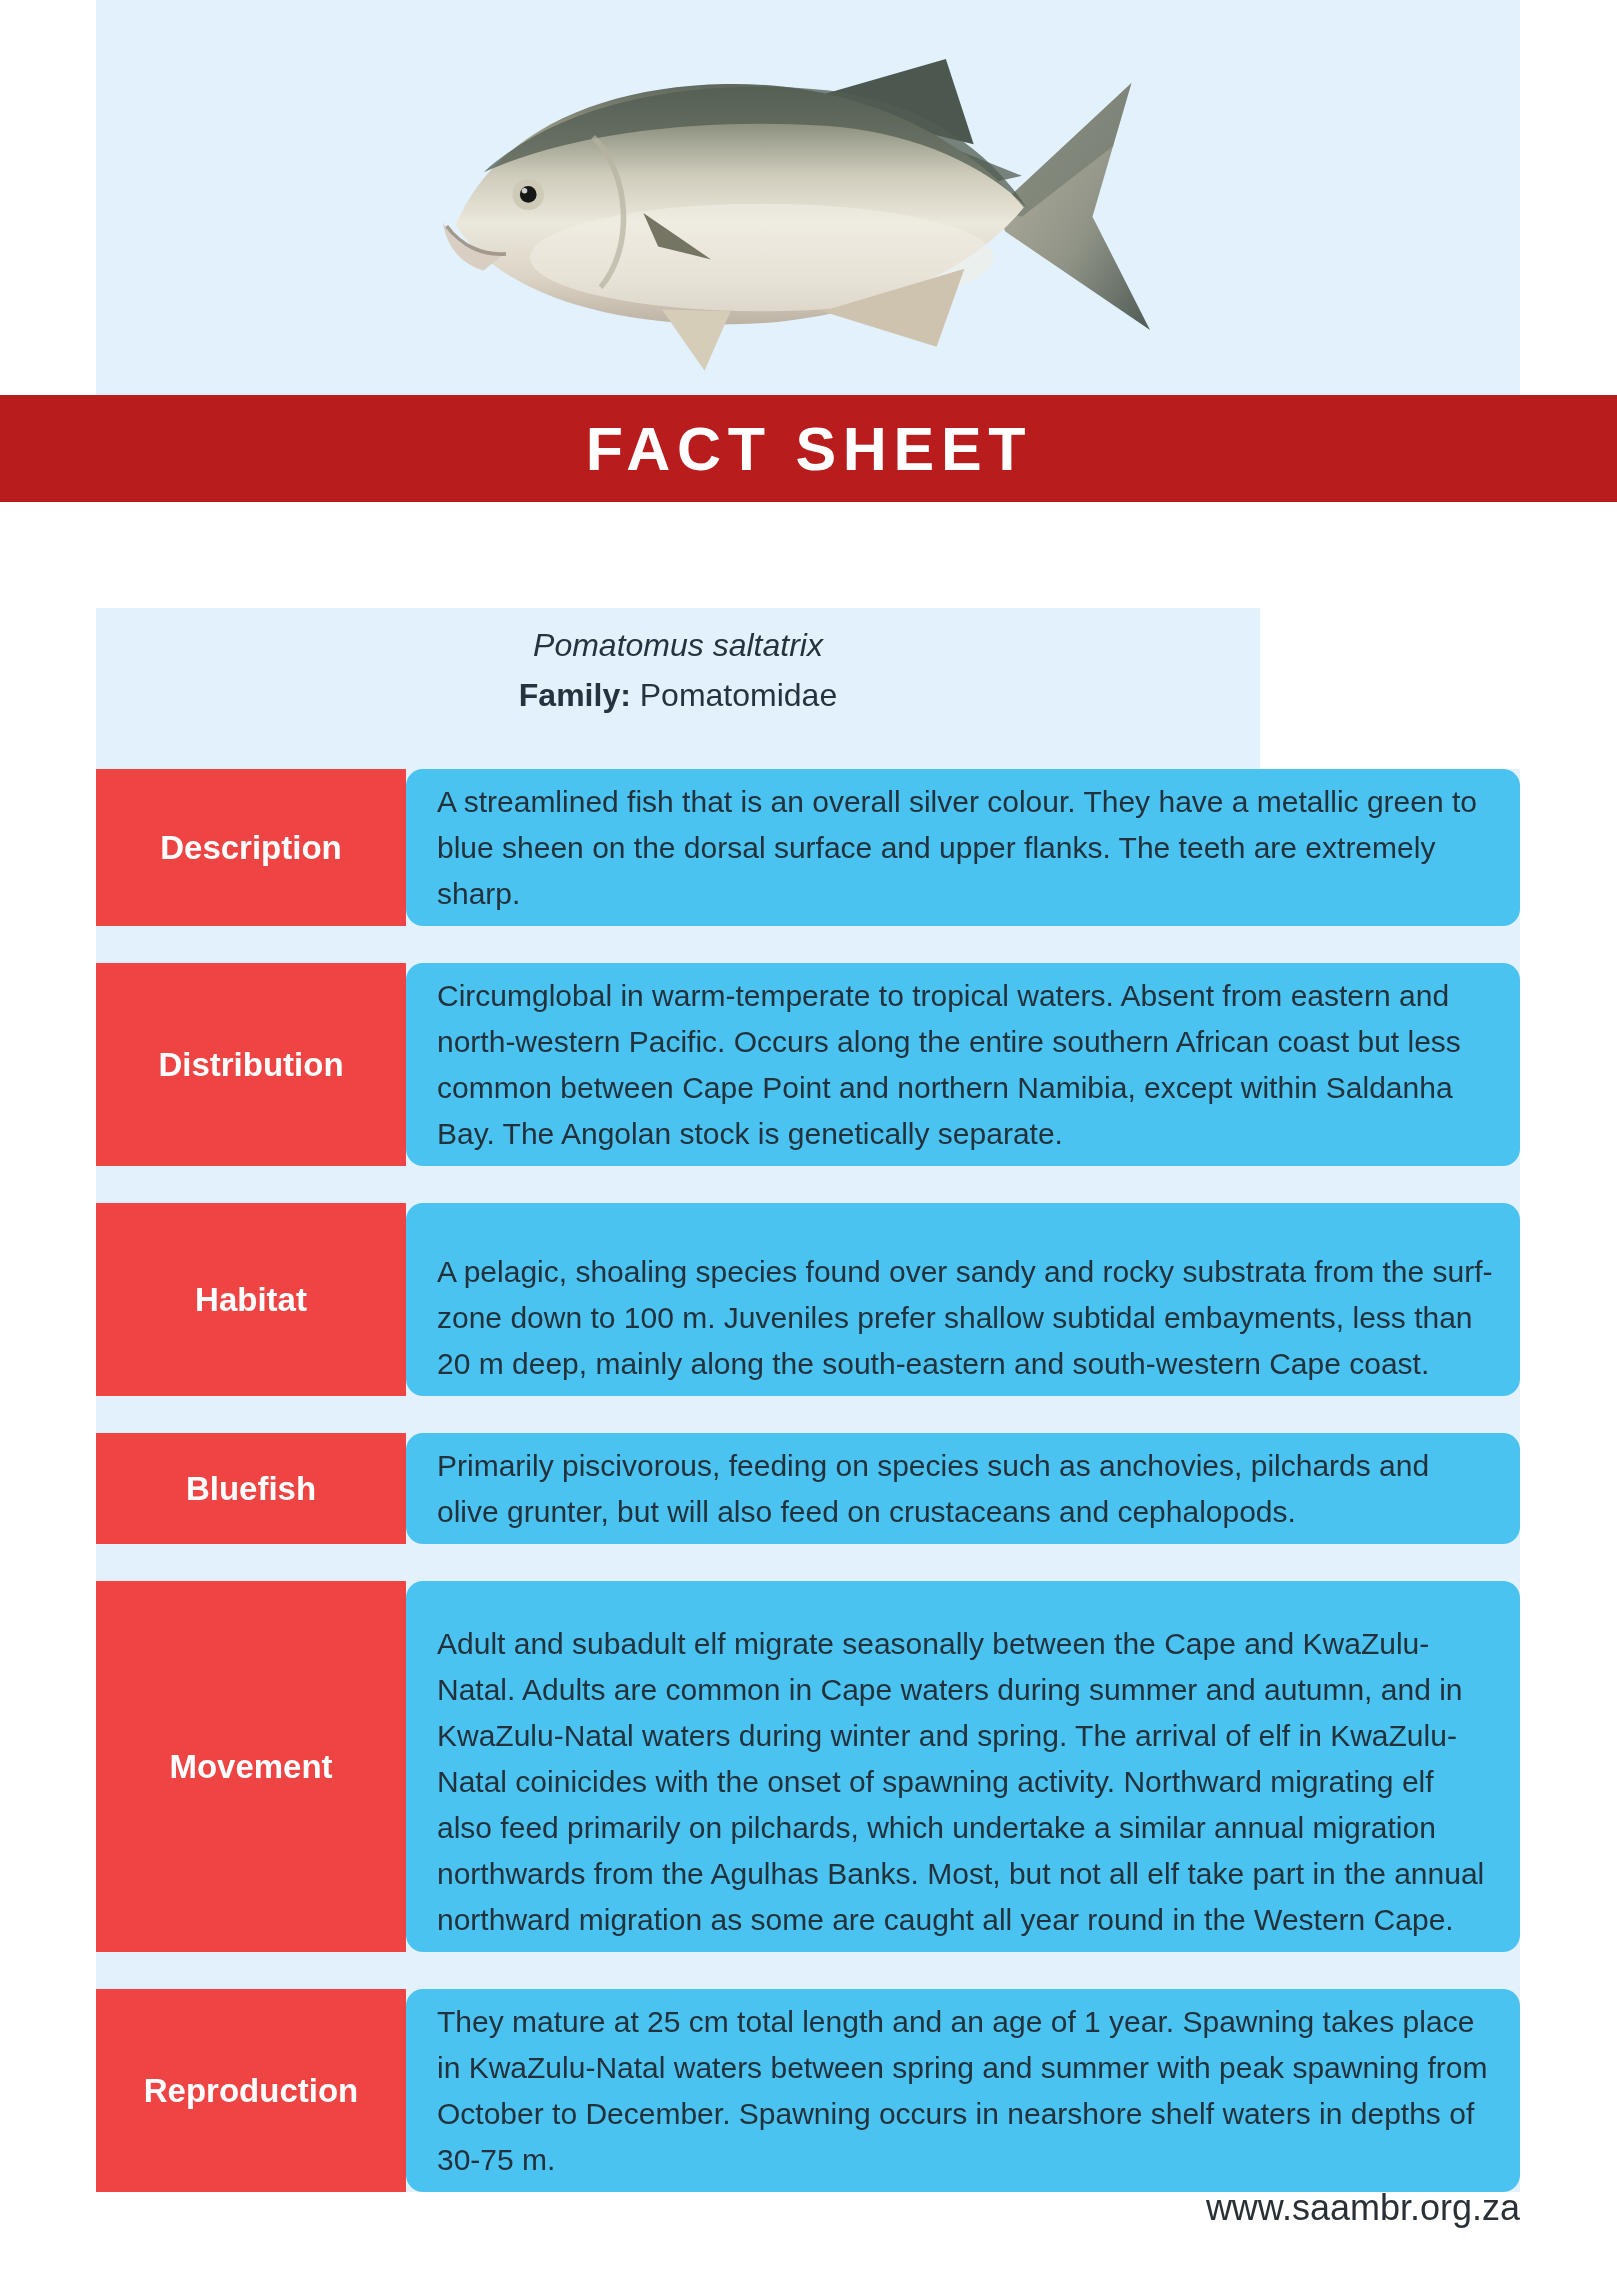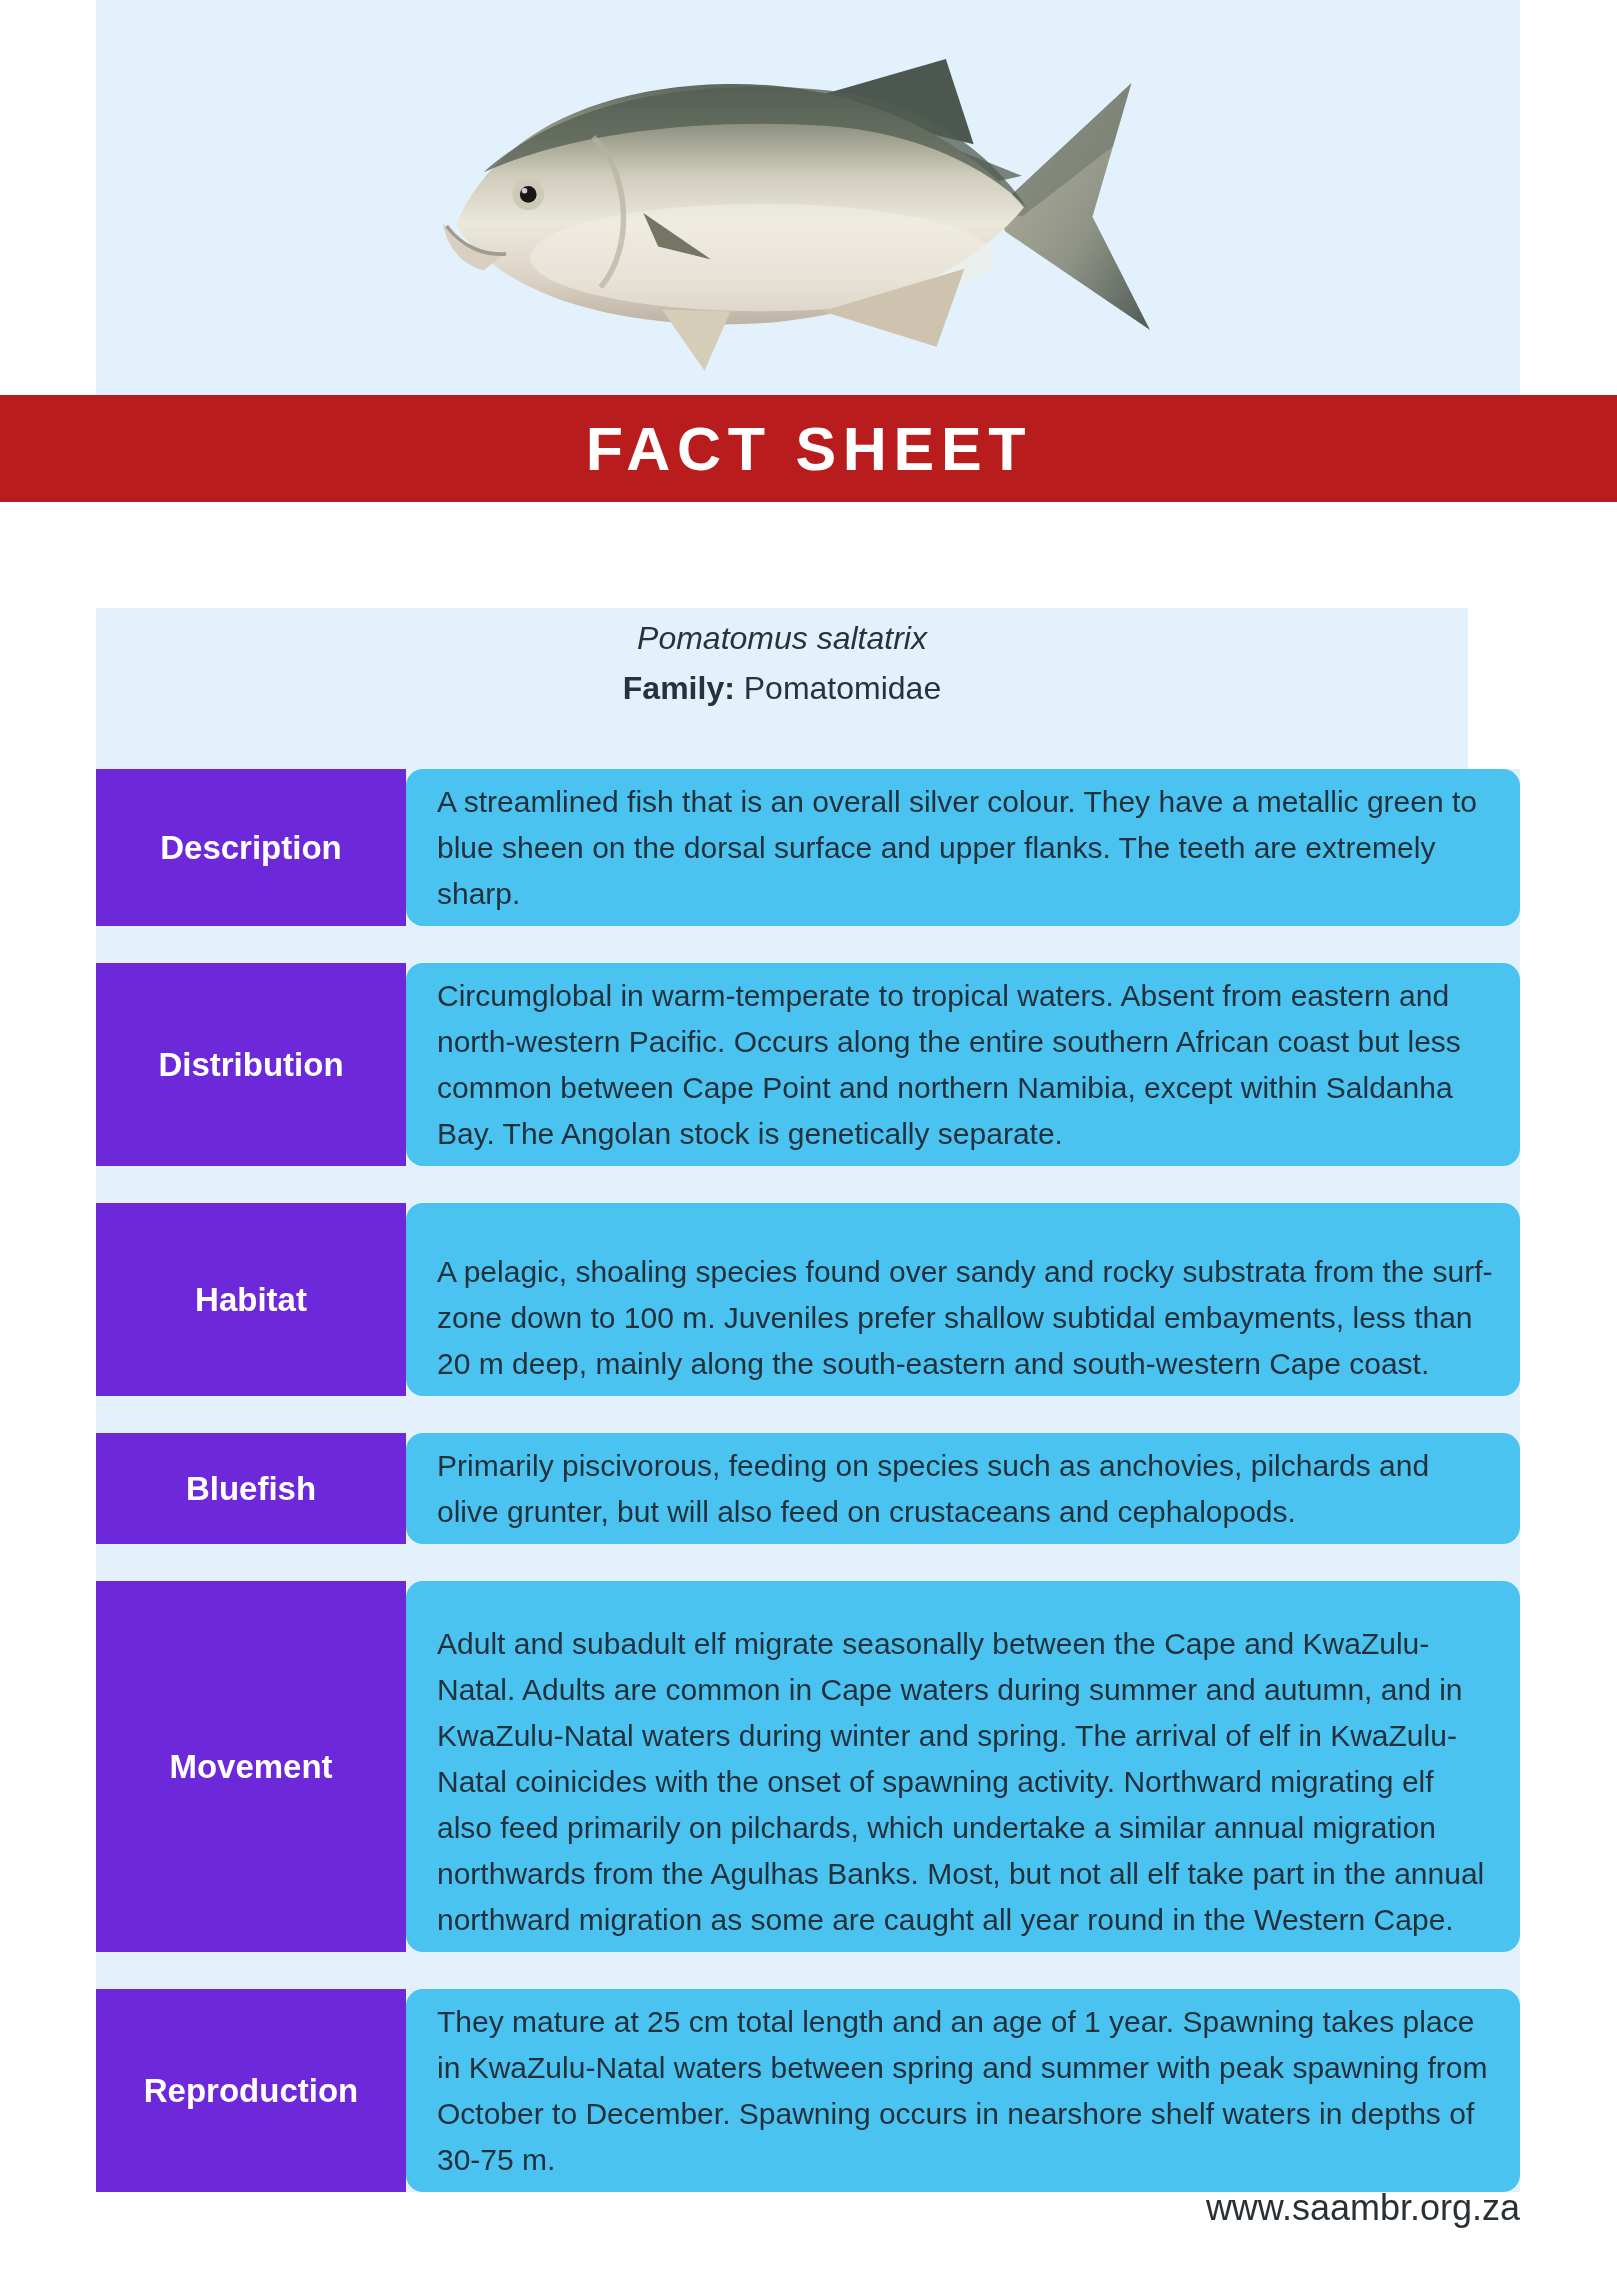--- a/index.html
+++ b/index.html
@@ -37,41 +37,41 @@
   .band-cyan {
     top: 501px;
     background: #4AC3F0;
     color: #20262B;
     font-size: 57px; font-weight: 800; letter-spacing: 2.9px;
   }
   
   .taxonomy {
     position: absolute;
     left: 96px; top: 608px;
-    width: 1372px; height: 162px;
+    width: 1164px; height: 162px;
     background: #E2F1FB;
     text-align: center;
     font-size: 32px; line-height: 50px;
-    padding-top: 5px;
+    padding-top: 12px;
     color: #26333E;
   }
   .taxonomy .sci { font-style: italic; }
   .taxonomy strong { font-weight: 700; }
   
   .fact-table {
     position: absolute;
     left: 96px; top: 769px;
     width: 1424px;
     background: #E2F1FB;
   }
   .row { display: flex; margin-bottom: 37px; }
   .row:last-child { margin-bottom: 0; }
   .row-label {
     width: 310px; flex: 0 0 310px;
-    background: #6d28d9;
+    background: #ef4444;
     color: #ffffff;
     font-size: 33px; font-weight: 700;
     display: flex; align-items: center; justify-content: center;
     text-align: left;
     padding: 5.7px;
   }
   .row-content {
     flex: 1;
     background: #4AC3F0;
     display: flex; align-items: flex-end;

